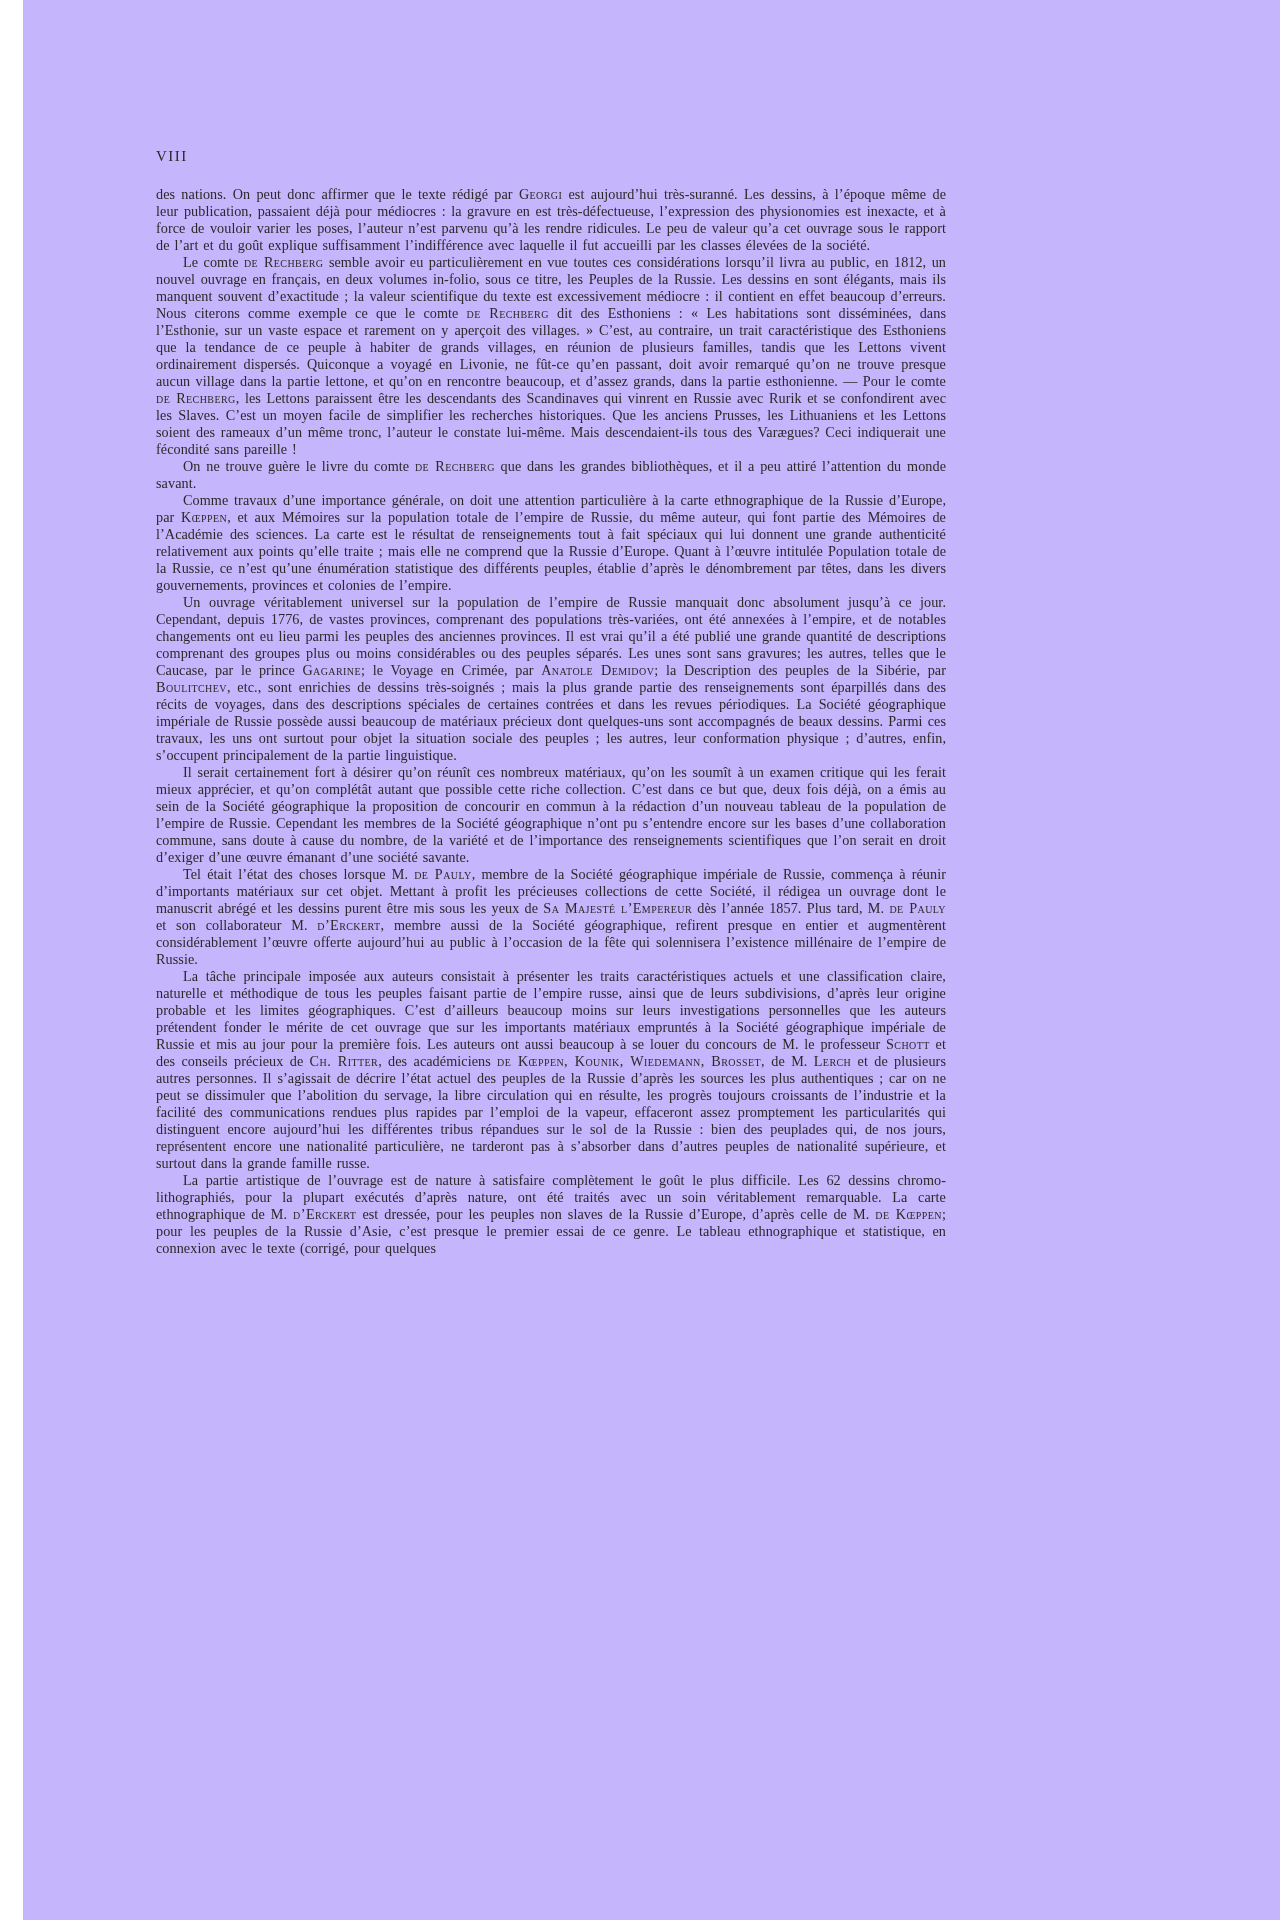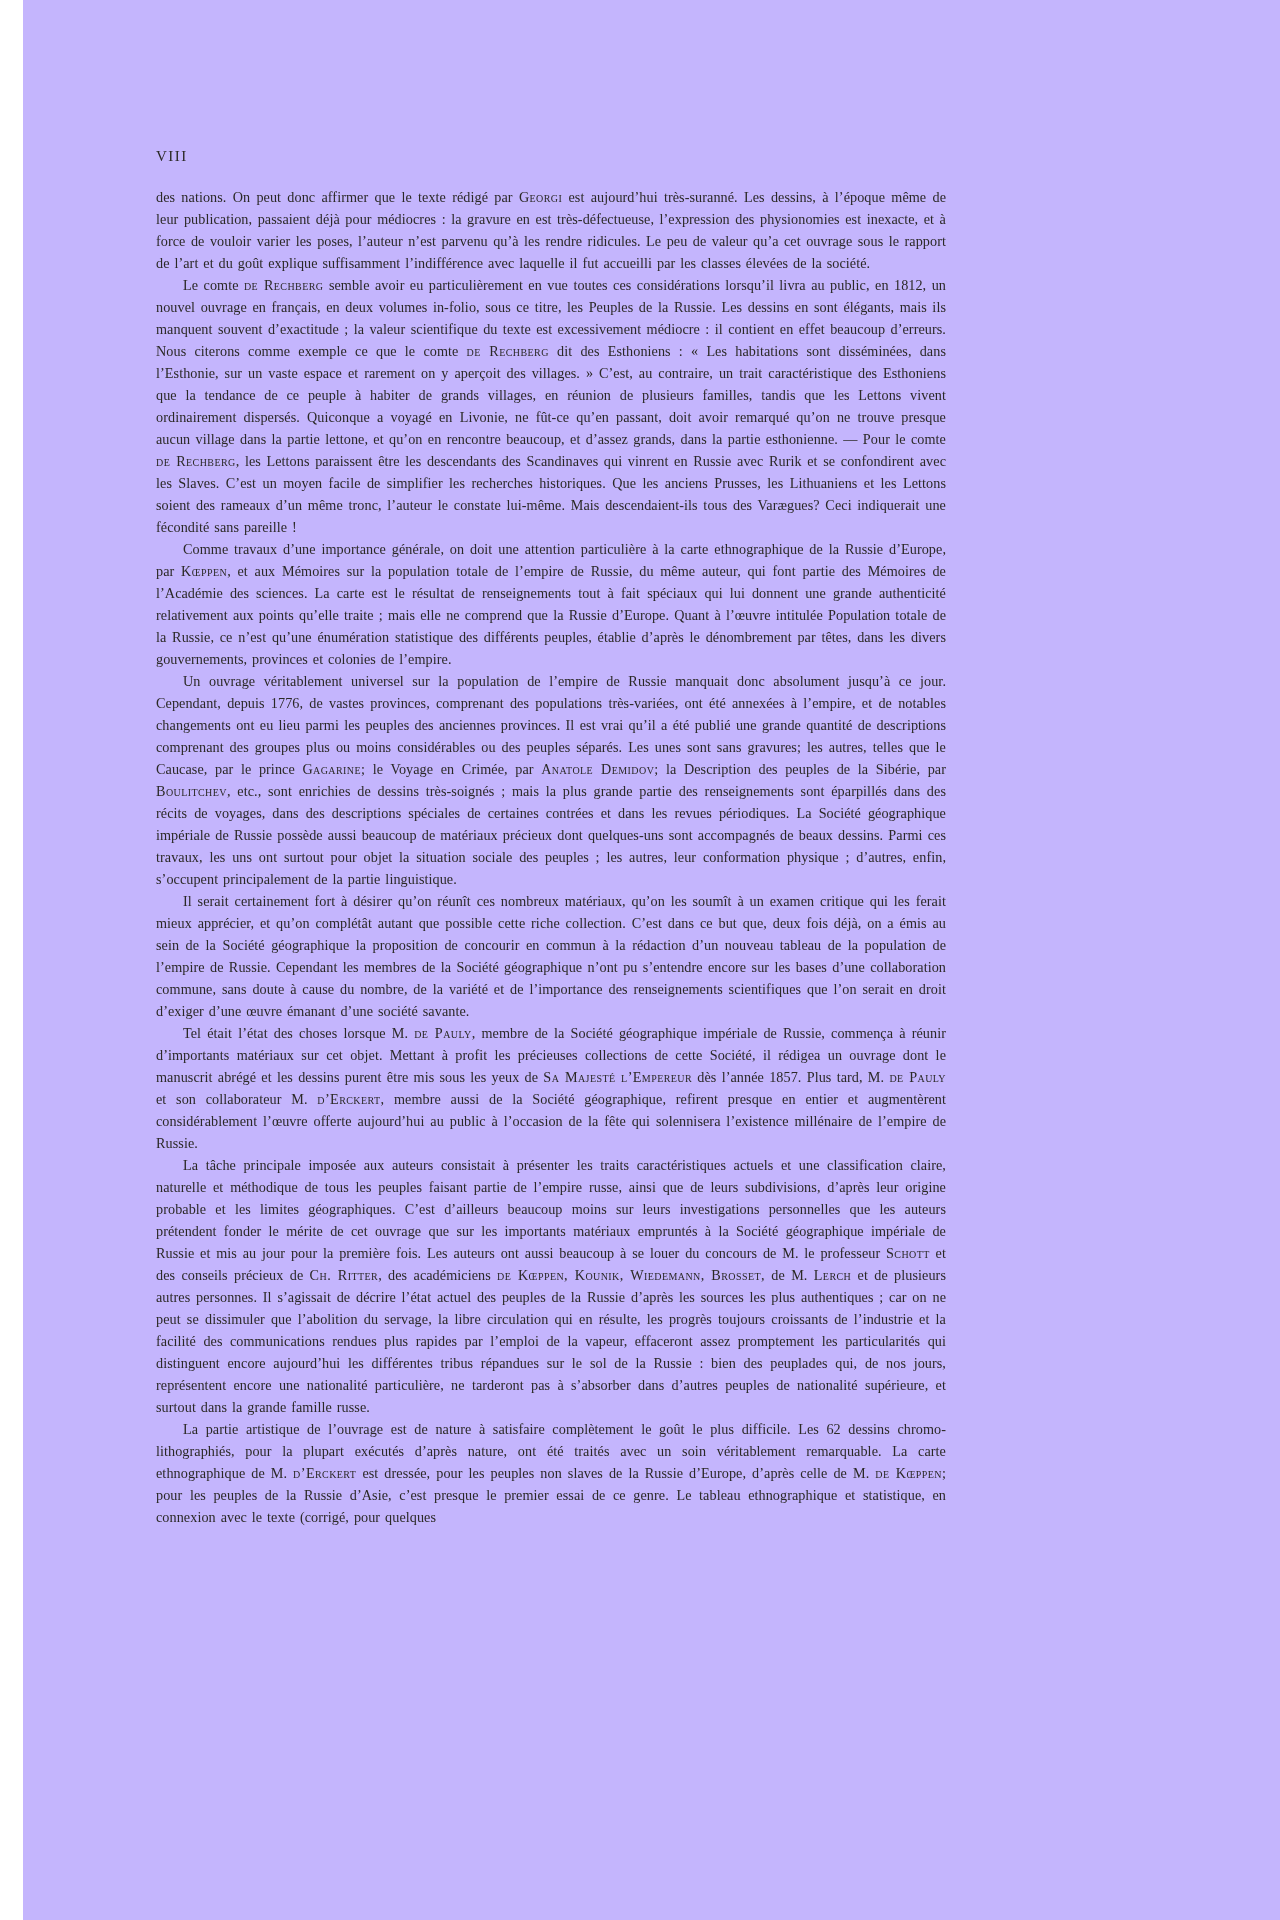--- a/index.html
+++ b/index.html
@@ -28,21 +28,21 @@
     position: absolute;
     left: 133px;
     top: 186px;
     width: 790px;
   }
   .para {
     margin: 0;
     text-align: justify;
     text-indent: 27px;
     font-size: 14.2px;
-    line-height: 22px;
+    line-height: 17px;
     word-spacing: 0.09em;
     letter-spacing: 0.005em;
   }
   .para.first {
     text-indent: 0;
   }
   .sc {
     font-variant: small-caps;
     letter-spacing: 0.03em;
   }
@@ -50,20 +50,21 @@
   }
 </style>
 </head>
 <body>
 
 <div class="page" style="background: #c4b5fd; color: rgb(43, 41, 38); margin-left: 23px;">
   <div class="page-number">VIII</div>
   <div class="page-body">
       <p class="para first"><span>des nations. On peut donc affirmer que le texte rédigé par </span><span class="sc">Georgi</span><span> est aujourd’hui très-suranné. Les dessins, à l’époque même de leur publication, passaient déjà pour médiocres : la gravure en est très-défectueuse, l’expression des physionomies est inexacte, et à force de vouloir varier les poses, l’auteur n’est parvenu qu’à les rendre ridicules. Le peu de valeur qu’a cet ouvrage sous le rapport de l’art et du goût explique suffisamment l’indifférence avec laquelle il fut accueilli par les classes élevées de la société.</span></p>
       <p class="para"><span>Le comte </span><span class="sc">de Rechberg</span><span> semble avoir eu particulièrement en vue toutes ces considérations lorsqu’il livra au public, en 1812, un nouvel ouvrage en français, en deux volumes in-folio, sous ce titre, </span><span class="it">les Peuples de la Russie</span><span>. Les dessins en sont élégants, mais ils manquent souvent d’exactitude ; la valeur scientifique du texte est excessivement médiocre : il contient en effet beaucoup d’erreurs. Nous citerons comme exemple ce que le comte </span><span class="sc">de Rechberg</span><span> dit des Esthoniens : « Les habitations sont disséminées, dans l’Esthonie, sur un vaste espace et rarement on y aperçoit des villages. » C’est, au contraire, un trait caractéristique des Esthoniens que la tendance de ce peuple à habiter de grands villages, en réunion de plusieurs familles, tandis que les Lettons vivent ordinairement dispersés. Quiconque a voyagé en Livonie, ne fût-ce qu’en passant, doit avoir remarqué qu’on ne trouve presque aucun village dans la partie lettone, et qu’on en rencontre beaucoup, et d’assez grands, dans la partie esthonienne. — Pour le comte </span><span class="sc">de Rechberg</span><span>, les Lettons paraissent être les descendants des Scandinaves qui vinrent en Russie avec Rurik et se confondirent avec les Slaves. C’est un moyen facile de simplifier les recherches historiques. Que les anciens Prusses, les Lithuaniens et les Lettons soient des rameaux d’un même tronc, l’auteur le constate lui-même. Mais descendaient-ils tous des Varægues? Ceci indiquerait une fécondité sans pareille !</span></p>
+      <p class="para"><span>On ne trouve guère le livre du comte </span><span class="sc">de Rechberg</span><span> que dans les grandes bibliothèques, et il a peu attiré l’attention du monde savant.</span></p>
       <p class="para"><span>Comme travaux d’une importance générale, on doit une attention particulière à la </span><span class="it">carte ethnographique de la Russie d’Europe</span><span>, par </span><span class="sc">Kœppen</span><span>, et aux </span><span class="it">Mémoires sur la population totale de l’empire de Russie</span><span>, du même auteur, qui font partie des </span><span class="it">Mémoires de l’Académie des sciences</span><span>. La carte est le résultat de renseignements tout à fait spéciaux qui lui donnent une grande authenticité relativement aux points qu’elle traite ; mais elle ne comprend que la Russie d’Europe. Quant à l’œuvre intitulée </span><span class="it">Population totale de la Russie</span><span>, ce n’est qu’une énumération statistique des différents peuples, établie d’après le dénombrement par têtes, dans les divers gouvernements, provinces et colonies de l’empire.</span></p>
       <p class="para"><span>Un ouvrage véritablement universel sur la population de l’empire de Russie manquait donc absolument jusqu’à ce jour. Cependant, depuis 1776, de vastes provinces, comprenant des populations très-variées, ont été annexées à l’empire, et de notables changements ont eu lieu parmi les peuples des anciennes provinces. Il est vrai qu’il a été publié une grande quantité de descriptions comprenant des groupes plus ou moins considérables ou des peuples séparés. Les unes sont sans gravures; les autres, telles que </span><span class="it">le Caucase,</span><span> par le prince </span><span class="sc">Gagarine</span><span>; le </span><span class="it">Voyage en Crimée</span><span>, par </span><span class="sc">Anatole Demidov</span><span>; la </span><span class="it">Description des peuples de la Sibérie</span><span>, par </span><span class="sc">Boulitchev</span><span>, etc., sont enrichies de dessins très-soignés ; mais la plus grande partie des renseignements sont éparpillés dans des récits de voyages, dans des descriptions spéciales de certaines contrées et dans les revues périodiques. La Société géographique impériale de Russie possède aussi beaucoup de matériaux précieux dont quelques-uns sont accompagnés de beaux dessins. Parmi ces travaux, les uns ont surtout pour objet la situation sociale des peuples ; les autres, leur conformation physique ; d’autres, enfin, s’occupent principalement de la partie linguistique.</span></p>
       <p class="para"><span>Il serait certainement fort à désirer qu’on réunît ces nombreux matériaux, qu’on les soumît à un examen critique qui les ferait mieux apprécier, et qu’on complétât autant que possible cette riche collection. C’est dans ce but que, deux fois déjà, on a émis au sein de la Société géographique la proposition de concourir en commun à la rédaction d’un nouveau tableau de la population de l’empire de Russie. Cependant les membres de la Société géographique n’ont pu s’entendre encore sur les bases d’une collaboration commune, sans doute à cause du nombre, de la variété et de l’importance des renseignements scientifiques que l’on serait en droit d’exiger d’une œuvre émanant d’une société savante.</span></p>
       <p class="para"><span>Tel était l’état des choses lorsque M. </span><span class="sc">de Pauly</span><span>, membre de la Société géographique impériale de Russie, commença à réunir d’importants matériaux sur cet objet. Mettant à profit les précieuses collections de cette Société, il rédigea un ouvrage dont le manuscrit abrégé et les dessins purent être mis sous les yeux de </span><span class="sc">Sa Majesté l’Empereur</span><span> dès l’année 1857. Plus tard, M. </span><span class="sc">de Pauly</span><span> et son collaborateur M. </span><span class="sc">d’Erckert</span><span>, membre aussi de la Société géographique, refirent presque en entier et augmentèrent considérablement l’œuvre offerte aujourd’hui au public à l’occasion de la fête qui solennisera l’existence millénaire de l’empire de Russie.</span></p>
       <p class="para"><span>La tâche principale imposée aux auteurs consistait à présenter les traits caractéristiques actuels et une classification claire, naturelle et méthodique de tous les peuples faisant partie de l’empire russe, ainsi que de leurs subdivisions, d’après leur origine probable et les limites géographiques. C’est d’ailleurs beaucoup moins sur leurs investigations personnelles que les auteurs prétendent fonder le mérite de cet ouvrage que sur les importants matériaux empruntés à la Société géographique impériale de Russie et mis au jour pour la première fois. Les auteurs ont aussi beaucoup à se louer du concours de M. le professeur </span><span class="sc">Schott</span><span> et des conseils précieux de </span><span class="sc">Ch. Ritter</span><span>, des académiciens </span><span class="sc">de Kœppen, Kounik, Wiedemann, Brosset,</span><span> de M. </span><span class="sc">Lerch</span><span> et de plusieurs autres personnes. Il s’agissait de décrire l’état actuel des peuples de la Russie d’après les sources les plus authentiques ; car on ne peut se dissimuler que l’abolition du servage, la libre circulation qui en résulte, les progrès toujours croissants de l’industrie et la facilité des communications rendues plus rapides par l’emploi de la vapeur, effaceront assez promptement les particularités qui distinguent encore aujourd’hui les différentes tribus répandues sur le sol de la Russie : bien des peuplades qui, de nos jours, représentent encore une nationalité particulière, ne tarderont pas à s’absorber dans d’autres peuples de nationalité supérieure, et surtout dans la grande famille russe.</span></p>
       <p class="para"><span>La partie artistique de l’ouvrage est de nature à satisfaire complètement le goût le plus difficile. Les 62 dessins chromo-lithographiés, pour la plupart exécutés d’après nature, ont été traités avec un soin véritablement remarquable. La carte ethnographique de M. </span><span class="sc">d’Erckert</span><span> est dressée, pour les peuples non slaves de la Russie d’Europe, d’après celle de M. </span><span class="sc">de Kœppen</span><span>; pour les peuples de la Russie d’Asie, c’est presque le premier essai de ce genre. Le tableau ethnographique et statistique, en connexion avec le texte (corrigé, pour quelques</span></p>
     </div>
 </div>
 
 </body></html>

